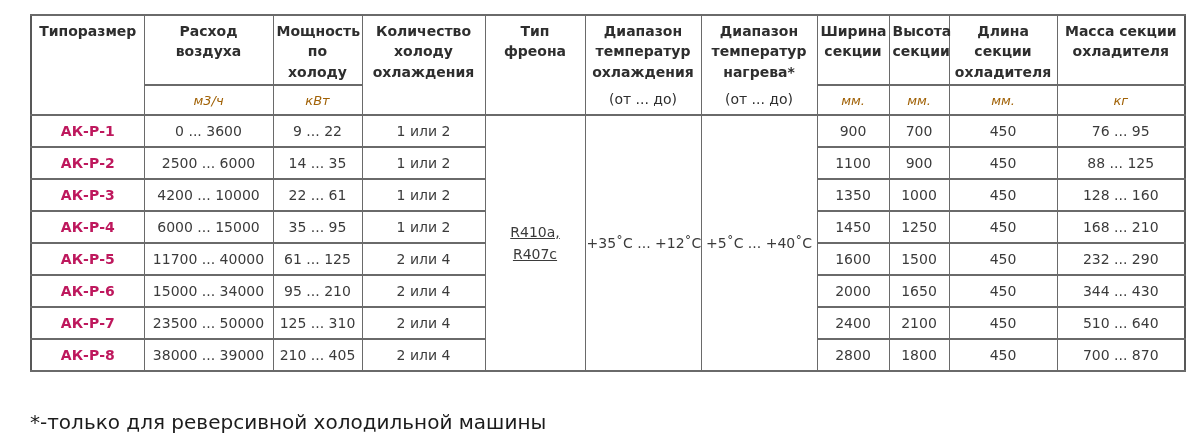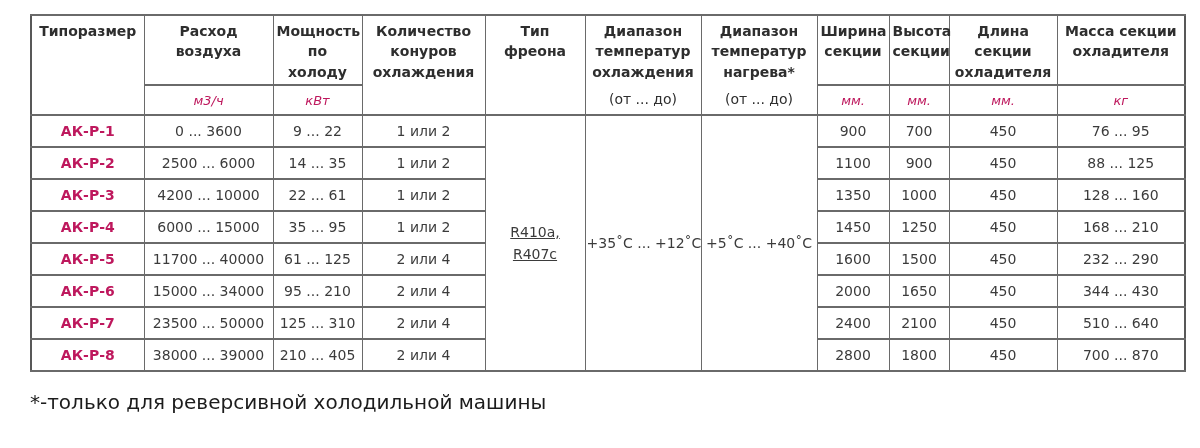--- a/index.html
+++ b/index.html
@@ -34,39 +34,39 @@
     padding: 5px 3px 0 3px;
     font-size: 14px;
     font-weight: bold;
     color: #2e2e2e;
     line-height: 1.45;
   }
   th.units {
     font-size: 13px;
     font-style: italic;
     font-weight: normal;
-    color: #be185d;
+    color: #a16207;
     vertical-align: middle;
     padding: 0 2px;
   }
   td.cell {
     font-size: 14px;
     color: #3b3b3b;
     vertical-align: middle;
     padding: 0 3px;
     white-space: nowrap;
   }
   td.cell-model { font-weight: bold; color: #be185d; }
   td.cell-merged { font-size: 14px; color: #3b3b3b; vertical-align: middle; white-space: nowrap; }
   .freon-line { display: block; line-height: 1.6; text-decoration: underline; }
   .range-note { display: block; margin-top: 7px; font-weight: normal; }
 
   .footnote {
     position: absolute;
-    left: 30px; top: 390px;
+    left: 30px; top: 410px;
     font-size: 20px;
     color: #1c1c1c;
   }
 </style>
 </head>
 <body>
 
 <div class="page">
   <table class="spec">
     <colgroup>
@@ -80,21 +80,21 @@
         <col style="width:72px">
       <col style="width:60px">
         <col style="width:108px">
         <col style="width:128px">
     </colgroup>
     <thead>
       <tr class="hdr-main">
         <th class="hdr" rowspan="2">Типоразмер</th>
         <th class="hdr">Расход воздуха</th>
         <th class="hdr">Мощность по холоду</th>
-        <th class="hdr" rowspan="2">Количество конуров охлаждения</th>
+        <th class="hdr" rowspan="2">Количество холоду охлаждения</th>
         <th class="hdr" rowspan="2">Тип фреона</th>
         <th class="hdr" rowspan="2">
           <span>Диапазон температур охлаждения</span>
           <span class="range-note">(от ... до)</span>
         </th>
         <th class="hdr" rowspan="2">
           <span>Диапазон температур нагрева*</span>
           <span class="range-note">(от ... до)</span>
         </th>
         <th class="hdr">Ширина секции</th>

